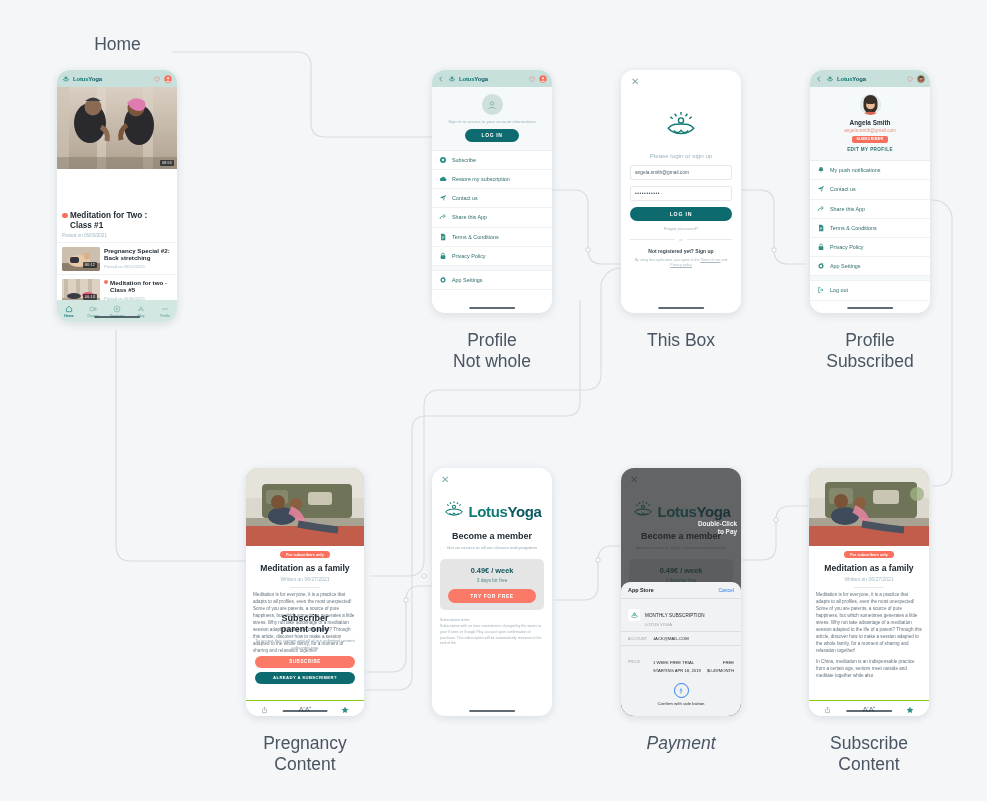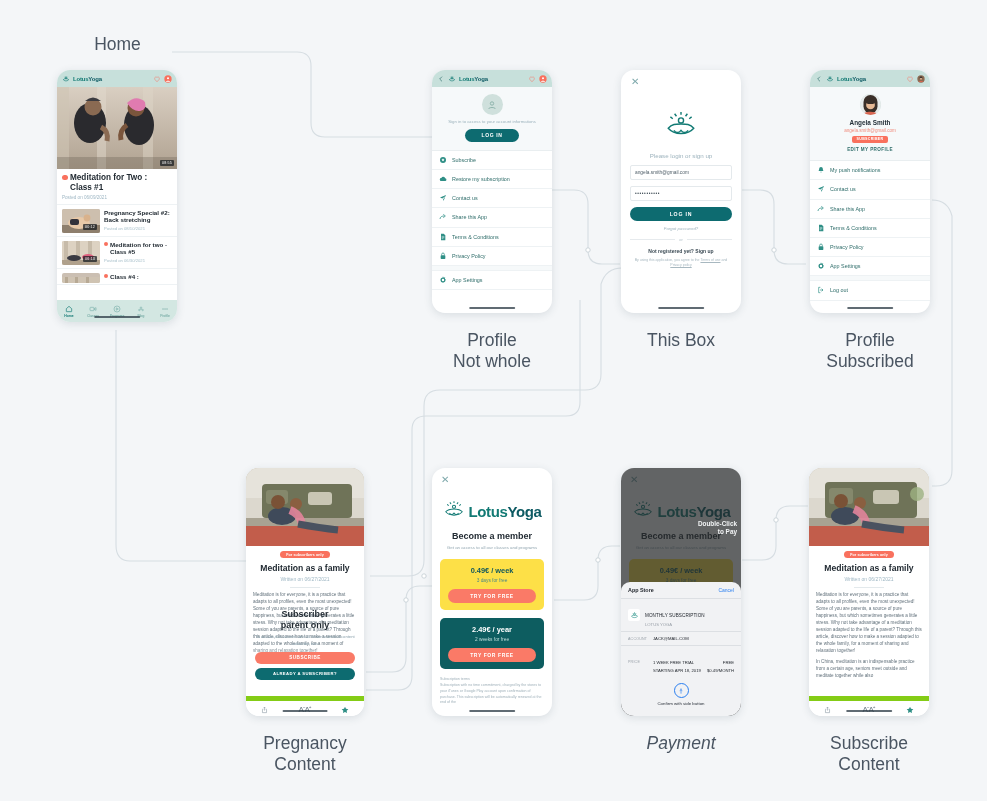--- a/index.html
+++ b/index.html
@@ -30,21 +30,21 @@
   .brandtxt{font-size:6px;font-weight:700;color:#127a74;letter-spacing:-.2px;}
   .brandtxt b{color:#0d5a63;}
   .spacer{flex:1;}
   .ic{width:8px;height:8px;display:block;}
 
   
   .hero{position:relative;height:82px;flex:0 0 82px;overflow:hidden;background:#b9a898;}
   .badge-time{position:absolute;right:3px;bottom:3px;background:rgba(20,25,30,.72);color:#fff;
               font-size:3.6px;padding:1px 2px;border-radius:1px;letter-spacing:.2px;}
   .post-title{font-size:8.2px;font-weight:700;color:#222b33;line-height:1.22;
-              padding:4px 12px 0 5px;display:flex;gap:2.5px;}
+              padding:4px 12px 0 5px;display:flex;gap:2.5px;margin-top:38px;}
   .dot{width:5.5px;height:5.5px;border-radius:50%;background:#f9715e;flex:0 0 5.5px;
        margin-top:1.5px;display:inline-block;}
   .post-date{font-size:4.6px;color:#9fb7c4;padding:2px 5px 4px 5px;}
   .list{flex:1;overflow:hidden;border-top:1px solid #eef2f4;}
   .row{display:flex;gap:4px;padding:3.5px 5px;border-bottom:1px solid #eef2f4;align-items:flex-start;}
   .thumb{width:38px;height:24px;flex:0 0 38px;border-radius:2px;background:#cbbfb2;position:relative;overflow:hidden;}
   .rtitle{font-size:6.2px;font-weight:700;color:#222b33;line-height:1.25;display:flex;gap:2px;}
   .rdate{font-size:4.2px;color:#a9c0cb;margin-top:2px;}
   .tabbar{height:22px;flex:0 0 22px;background:#d3e7e2;display:flex;align-items:center;}
   .tab{flex:1;display:flex;flex-direction:column;align-items:center;gap:1px;}
@@ -99,33 +99,33 @@
   .art-p{font-size:4.6px;color:#63727c;line-height:1.52;text-align:left;width:100%;margin-bottom:4px;}
   .fade{position:absolute;left:0;right:0;bottom:0;height:52px;
         background:linear-gradient(to bottom,rgba(255,255,255,0) 0%,#fff 58%);}
   .gate{position:absolute;left:0;right:0;bottom:16px;padding:0 9px;text-align:center;}
   .gate-title{font-size:9px;font-weight:700;color:#222b33;line-height:1.2;}
   .gate-sub{font-size:4.2px;color:#8da3ae;margin-top:4px;line-height:1.45;}
   .btn-sub{margin-top:5px;background:#fa7a67;color:#fff;font-size:4.6px;font-weight:700;
            letter-spacing:.5px;border-radius:20px;padding:3.6px 0;}
   .btn-alr{margin-top:4px;background:#0d6b70;color:#fff;font-size:4.2px;font-weight:700;
            letter-spacing:.4px;border-radius:20px;padding:3.6px 0;}
-  .art-tools{height:15px;flex:0 0 15px;border-top:5px solid #84cc16;display:flex;
+  .art-tools{height:15px;flex:0 0 15px;border-top:1px solid #84cc16;display:flex;
              align-items:center;justify-content:space-around;background:#fff;}
   .aa{font-size:8px;color:#6a7a84;letter-spacing:-1px;}
 
   
   .sub-wrap{padding:0 8px;display:flex;flex-direction:column;height:100%;box-sizing:border-box;}
   .sub-logo{display:flex;align-items:center;justify-content:center;gap:4px;margin-top:14px;}
   .sub-brand{font-size:15px;font-weight:700;color:#127a74;letter-spacing:-.4px;}
   .sub-brand b{color:#0d5a63;}
   .becomem{text-align:center;font-size:9px;font-weight:700;color:#222b33;margin-top:8px;}
   .getacc{text-align:center;font-size:4.4px;color:#93a7b1;margin-top:4px;line-height:1.45;}
   .plan{margin-top:8px;border-radius:5px;padding:7px 8px;text-align:center;}
-  .plan.light{background:#fde047;}
+  .plan.light{background:#e5e5e5;}
   .plan.dark{background:#0d5d60;}
   .price{font-size:7.4px;font-weight:700;}
   .plan.light .price{color:#11575c;}
   .plan.dark .price{color:#fff;}
   .trial{font-size:4.8px;margin-top:3px;}
   .plan.light .trial{color:#4e8a86;}
   .plan.dark .trial{color:#bedcd9;}
   .btn-try{margin-top:6px;background:#fa7a67;color:#fff;font-size:5px;font-weight:700;
            letter-spacing:.6px;border-radius:20px;padding:4px 0;}
   .terms-h{font-size:3.6px;color:#9fb0b9;margin-top:8px;}
@@ -696,25 +696,20 @@
         </span>
       </div>
       <div class="becomem">Become a member</div>
       <div class="getacc">Get an access to all our classes and programs</div>
 
       <div class="plan light">
         <div class="price">0.49€ / week</div>
         <div class="trial">3 days for free</div>
         <div class="btn-try">TRY FOR FREE</div>
       </div>
-      <div class="plan dark">
-        <div class="price">2.49€ / year</div>
-        <div class="trial">2 weeks for free</div>
-        <div class="btn-try">TRY FOR FREE</div>
-      </div>
 
       <div class="terms-h">Subscription terms</div>
       <div class="terms-b">Subscription with no time commitment, charged by the stores to your iTunes or Google Play account upon confirmation of purchase. This subscription will be automatically renewed at the end of the</div>
     </div>
     <div class="homebar"></div>
   </div>
 
   <div class="phone" style="left:621px;top:468px;width:120px;height:248px;">
     <div class="sub-wrap">
       <div class="closex">✕</div>

